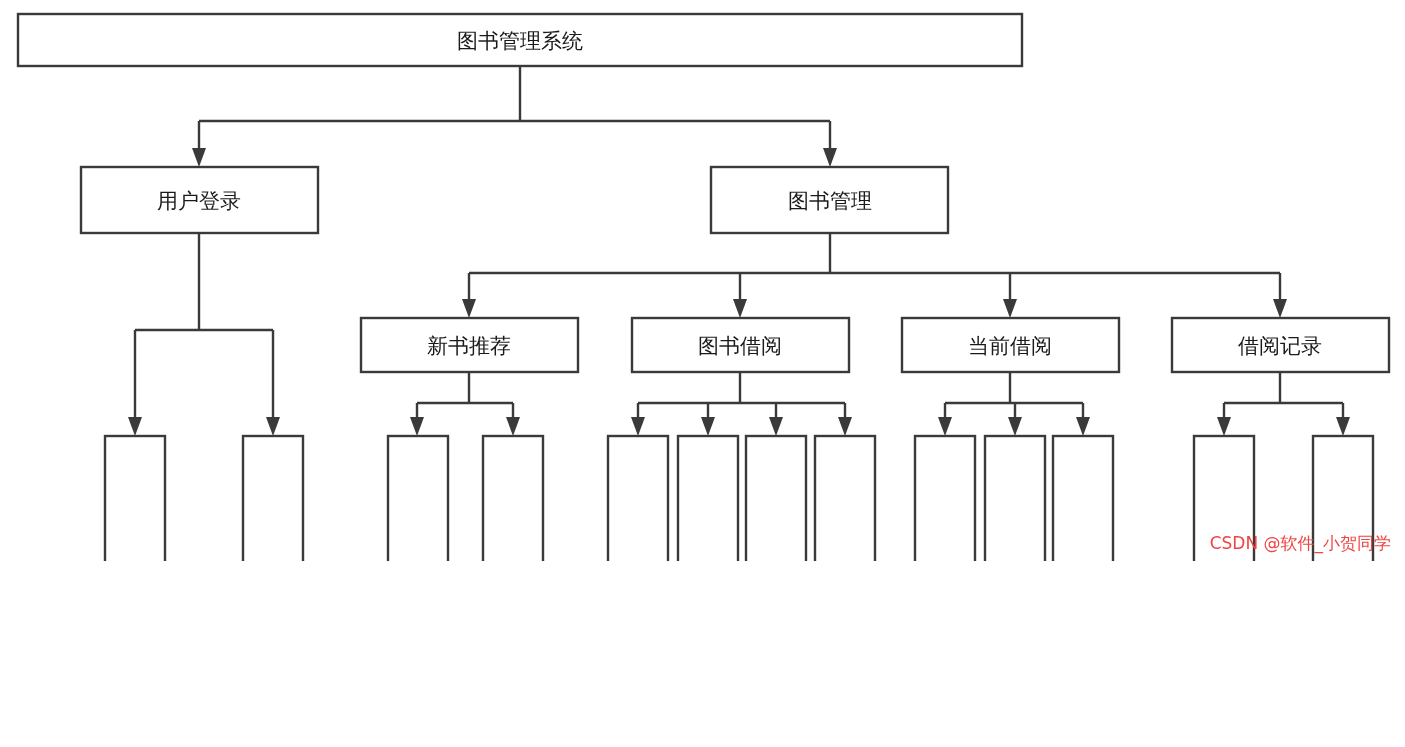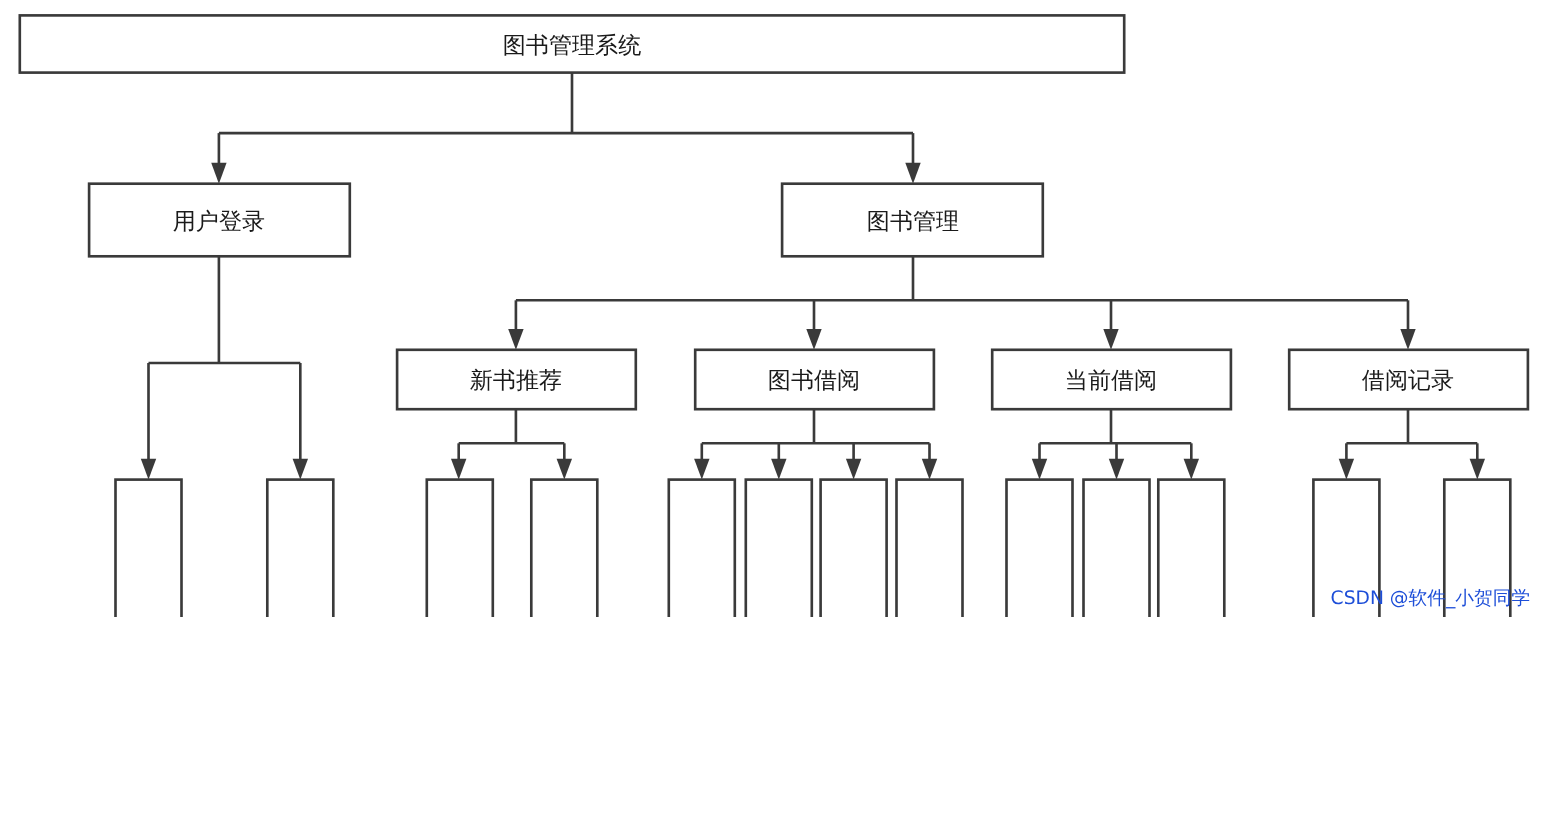--- a/index.html
+++ b/index.html
@@ -62,21 +62,21 @@
     letter-spacing: 2px;
     white-space: nowrap;
     pointer-events: none;
   }
   .watermark {
     position: absolute;
     right: 14px;
     bottom: 6px;
     font-family: "DejaVu Sans", "Liberation Sans", sans-serif;
     font-size: 17px;
-    color: #1d4ed8;
+    color: #ef4444;
     white-space: nowrap;
     pointer-events: none;
   }
 </style>
 </head>
 <body>
 
 <div id="diagram-root">
 
   <svg id="tree-svg" viewBox="0 0 1405 747">

